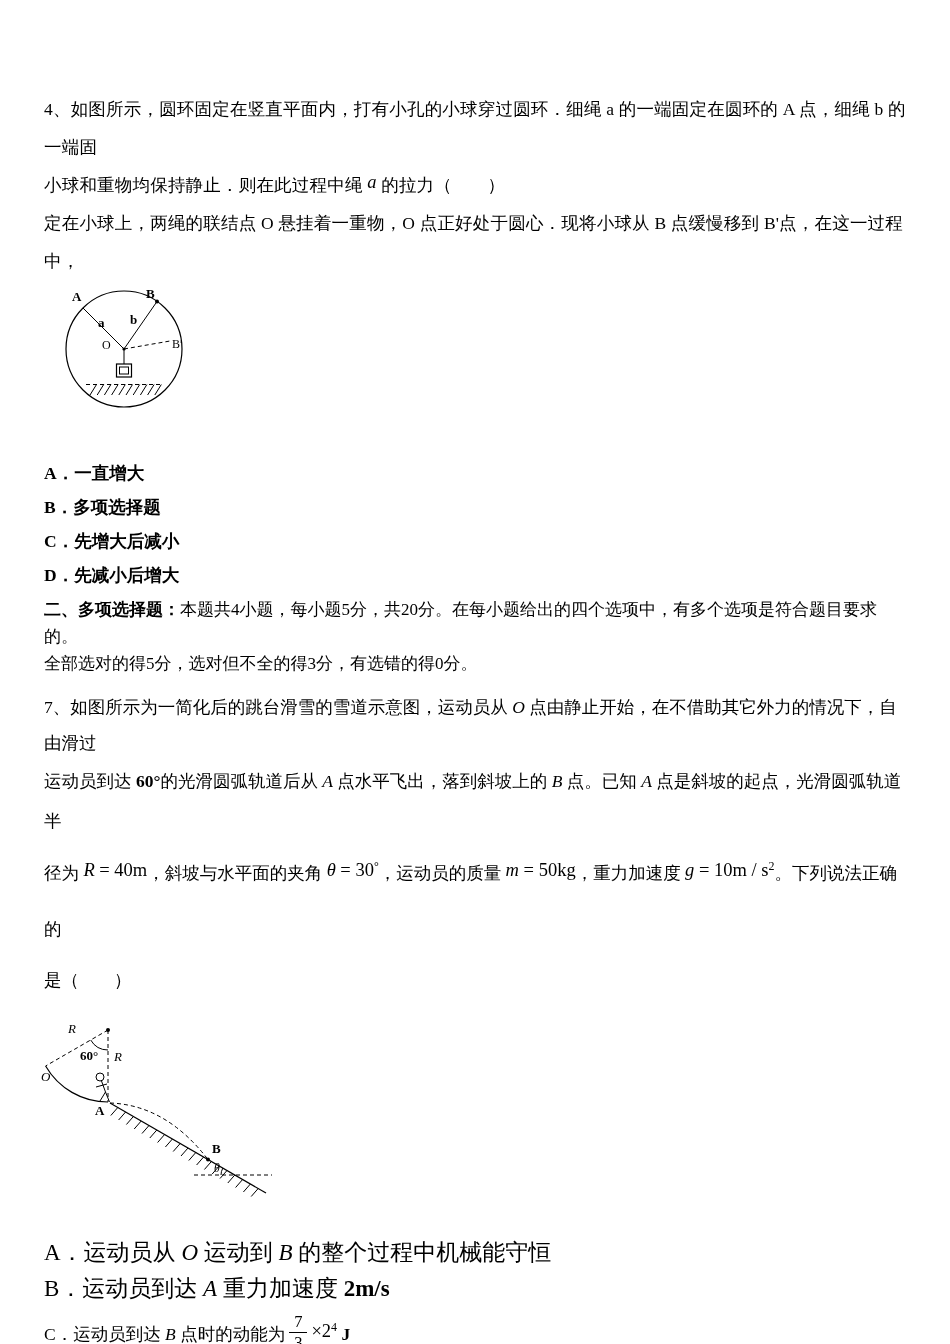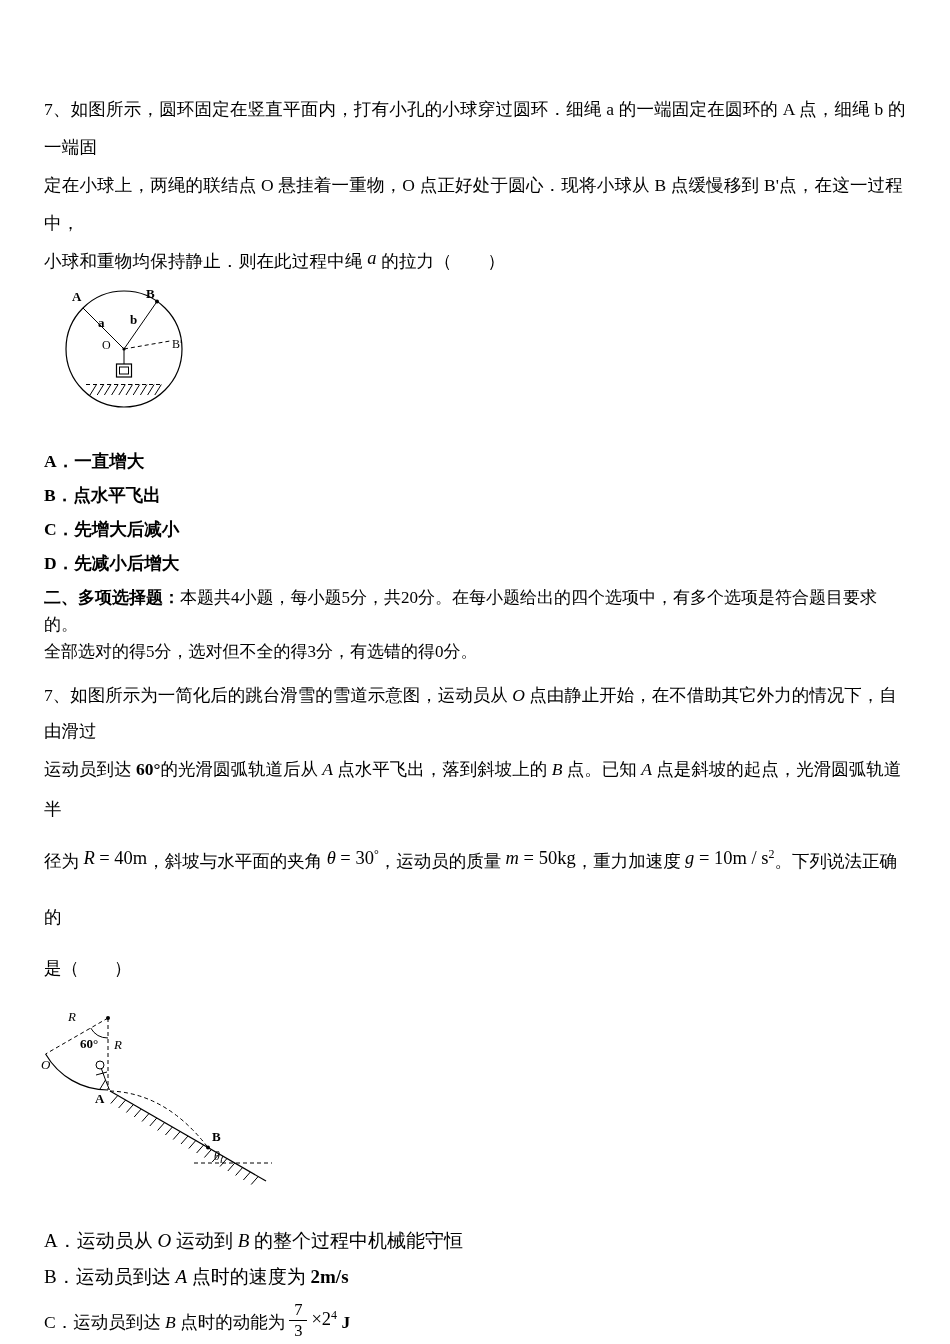--- a/index.html
+++ b/index.html
@@ -18,27 +18,27 @@
   .q7line4 { font-size:17.5px; line-height:46px; }
 
   .m  { font-style:italic; }
   .b  { font-weight:bold;margin-top:40px; }
   .eq { font-size:18.5px; position:relative; top:-3px; }
   .sup { font-size:12px; vertical-align:6px; }
 
   .diag1 { margin:8px 0 0 14px; }
   .diag2 { margin:10px 0 0 -6px; }
 
-  .q6opts { margin-top:28px; }
+  .q6opts { margin-top:40px; }
   .q6opt { font-size:17.5px; line-height:34px; font-weight:bold; }
 
   .sec { margin-top:4px; font-size:17px; line-height:27px; }
 
   .q7opts { margin-top:22px; }
-  .q7opt { font-size:19px; line-height:36px; }
+  .q7opt { font-size:23px; line-height:36px; }
   .q7optC { font-size:17.5px; height:54px; display:flex; align-items:center; }
 
   .frac {
     display:inline-block; vertical-align:middle; text-align:center;
     font-size:16.5px; line-height:1.18; margin:0 4px; position:relative; top:-2px;
   }
   .frac .num { display:block; border-bottom:1.4px solid #000; padding:0 5px 1px; }
   .frac .den { display:block; }
 
   svg .ln   { stroke:#000; stroke-width:1.2; fill:none; }
@@ -49,23 +49,23 @@
   svg .lab  { font-size:13px; font-weight:bold; }
   svg .labi { font-size:13px; font-style:italic; }
   svg .labs { font-size:12px; }
 </style>
 </head>
 <body>
 
 <div class="page">
 
   
-  <div class="tline">7、如图所示，圆环固定在竖直平面内，打有小孔的小球穿过圆环．细绳 a 的一端固定在圆环的 A 点，细绳 b 的一端固</div>
+  <div class="tline">4、如图所示，圆环固定在竖直平面内，打有小孔的小球穿过圆环．细绳 a 的一端固定在圆环的 A 点，细绳 b 的一端固</div>
+  <div class="tline"><span>小球和重物均保持静止．则在此过程中绳 </span><span class="m eq">a</span><span> 的拉力（　　）</span></div>
   <div class="tline">定在小球上，两绳的联结点 O 悬挂着一重物，O 点正好处于圆心．现将小球从 B 点缓慢移到 B'点，在这一过程中，</div>
-  <div class="tline"><span>小球和重物均保持静止．则在此过程中绳 </span><span class="m eq">a</span><span> 的拉力（　　）</span></div>
 
   
   <svg class="diag1" width="152" height="124" viewBox="0 0 152 124">
     <circle class="ln" cx="66" cy="61" r="58"></circle>
     <line class="thin" x1="25" y1="20" x2="66" y2="61"></line>
     <line class="thin" x1="99" y1="13.5" x2="66" y2="61"></line>
     <line class="dash" x1="66" y1="61" x2="112" y2="53"></line>
     <line class="thin" x1="66" y1="61" x2="66" y2="76"></line>
     <rect class="ln" x="58.5" y="76" width="15" height="13"></rect>
     <rect class="thin" x="61.5" y="79" width="9" height="7"></rect>
@@ -77,21 +77,21 @@
     <text class="lab" x="88" y="10">B</text>
     <text class="lab" x="40" y="39">a</text>
     <text class="lab" x="72" y="36">b</text>
     <text class="labs" x="44" y="61">O</text>
     <text class="labs" x="114" y="60">B′</text>
   </svg>
 
   
   <div class="q6opts">
     <div class="q6opt">A．一直增大</div>
-    <div class="q6opt">B．点水平飞出</div>
+    <div class="q6opt">B．多项选择题</div>
     <div class="q6opt">C．先增大后减小</div>
     <div class="q6opt">D．先减小后增大</div>
   </div>
 
   
   <div class="sec">
     <div><span class="b">二、多项选择题：</span><span>本题共4小题，每小题5分，共20分。在每小题给出的四个选项中，有多个选项是符合题目要求的。</span></div>
     <div><span>全部选对的得5分，选对但不全的得3分，有选错的得0分。</span></div>
   </div>
 
@@ -128,21 +128,21 @@
     <text class="labi" x="76" y="48">R</text>
     <text class="labi" x="3" y="68">O</text>
     <text class="lab" x="57" y="102">A</text>
     <text class="lab" x="174" y="140">B</text>
     <text class="labi" x="176" y="159" style="font-size:12px">θ</text>
   </svg>
 
   
   <div class="q7opts">
     <div class="q7opt"><span>A．运动员从 </span><span class="m">O</span><span> 运动到 </span><span class="m">B</span><span> 的整个过程中机械能守恒</span></div>
-    <div class="q7opt"><span>B．运动员到达 </span><span class="m">A</span><span> 点时的速度为 </span><span class="b">2m/s</span></div>
+    <div class="q7opt"><span>B．运动员到达 </span><span class="m">A</span><span> 重力加速度 </span><span class="b">2m/s</span></div>
     <div class="q7optC">
       <span><span>C．运动员到达 </span><span class="m">B</span><span> 点时的动能为</span></span>
       <span class="frac">
         <span class="num">7</span>
         <span class="den">3</span>
       </span>
       <span><span class="eq">×2</span><span class="eq sup">4</span><span class="b"> J</span></span>
     </div>
 
   </div>

